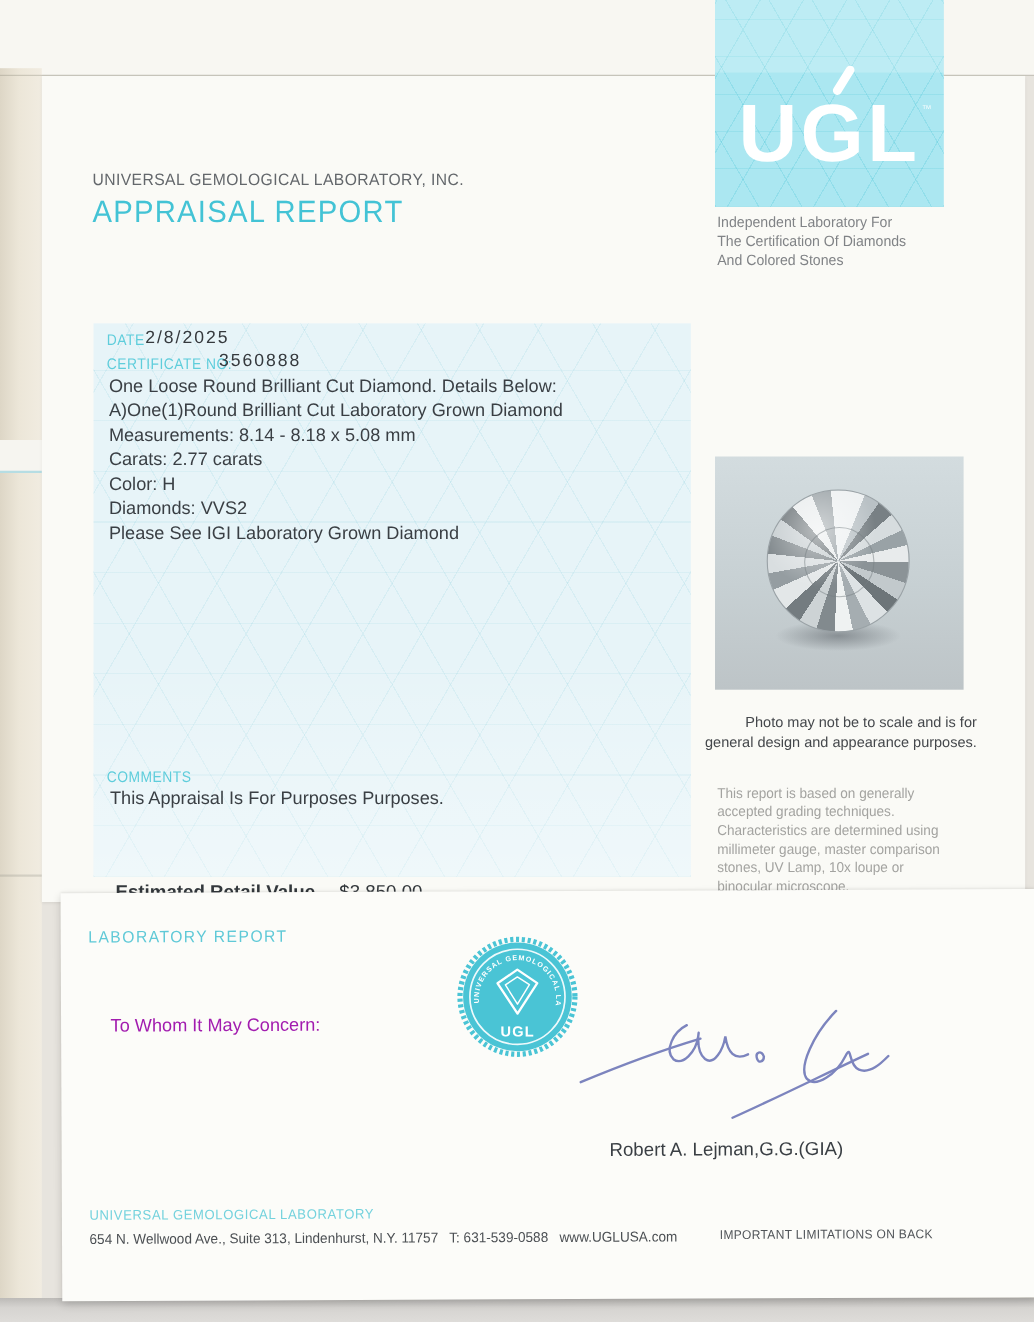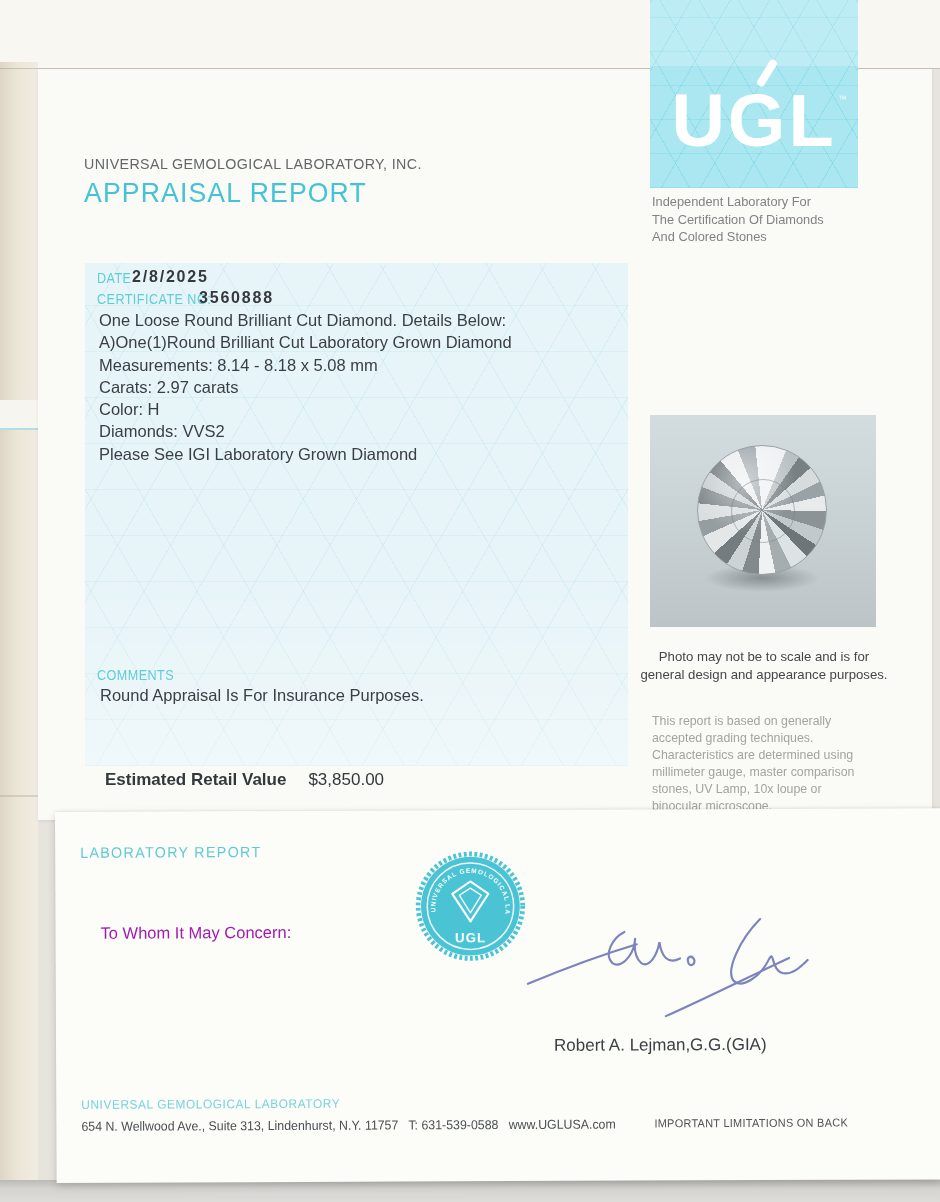--- a/index.html
+++ b/index.html
@@ -34,29 +34,29 @@
       repeating-linear-gradient(0deg, rgba(73,196,214,.20) 0 1px, transparent 1px 34px); }
   #logo-block-fold { left:0; top:0; width:100%; height:66px; background:rgba(255,255,255,.22); }
   #logo-letters { left:0; top:84px; width:100%; text-align:center; font-size:74px; line-height:1;
     font-weight:bold; color:#ffffff; letter-spacing:3px; }
   #logo-g-accent { left:113px; top:58px; width:8px; height:30px; background:#ffffff;
     border-radius:4px; transform:rotate(32deg); }
   #logo-tm { left:188px; top:94px; font-size:9px; color:rgba(255,255,255,.85); }
   #logo-tagline { left:652px; top:193px; font-size:13.5px; line-height:17.5px; color:#808386; }
 
   
-  #info-box { left:85px; top:263px; width:543px; height:503px; background-color:#e7f4f8;
+  #info-box { left:85px; top:294px; width:543px; height:503px; background-color:#e7f4f8;
     background-image:
       linear-gradient(180deg, rgba(255,255,255,0) 60%, rgba(255,255,255,.35) 100%),
       repeating-linear-gradient(60deg, rgba(120,200,215,.15) 0 1px, transparent 1px 46px),
       repeating-linear-gradient(-60deg, rgba(120,200,215,.15) 0 1px, transparent 1px 46px),
       repeating-linear-gradient(0deg, rgba(120,200,215,.12) 0 1px, transparent 1px 46px); }
   .teal-label { font-size:14px; color:#5ecddb; letter-spacing:.5px; font-weight:500;
     transform:scaleX(.9); transform-origin:left top; }
-  .field-value { font-size:16px; font-weight:bold; color:#35393d; letter-spacing:1.8px; }
+  .field-value { font-size:16px; font-weight:normal; color:#35393d; letter-spacing:1.8px; }
   #date-label { left:12px; top:7px; }
   #date-value { left:47px; top:5px; }
   #cert-label { left:12px; top:28px; }
   #cert-value { left:114px; top:26px; }
   #desc-lines { left:14px; top:46px; font-size:16.5px; line-height:22.3px; color:#3a3f44; }
   #comments-label { left:12px; top:404px; }
   #comments-text { left:15px; top:423px; font-size:16.5px; color:#3a3f44; }
   #retail-row { left:20px; top:507px; font-size:17px; color:#33383c; }
   #retail-label { font-weight:bold;text-align:right; }
   #retail-amount { font-weight:normal; margin-left:22px; }
@@ -80,21 +80,21 @@
   #gem-table { left:33px; top:33px; width:64px; height:64px; border-radius:50%;
     border:1px solid rgba(120,128,132,.5);
     background:
       radial-gradient(circle at 40% 32%, rgba(255,255,255,.6) 0%, rgba(255,255,255,0) 55%),
       conic-gradient(from 30deg,
         #e3e8ea 0 25deg, #9fa8ac 25deg 55deg, #f0f3f3 55deg 85deg, #868f93 85deg 115deg,
         #d2d8da 115deg 150deg, #79828 150deg 150deg, #aab3b7 150deg 185deg, #eceff0 185deg 215deg,
         #8a9397 215deg 245deg, #cfd5d7 245deg 280deg, #99a2a6 280deg 310deg, #e6eaeb 310deg 340deg,
         #b4bcc0 340deg 360deg); }
 
-  #photo-caption { left:640px; top:648px; width:248px; text-align:center;
+  #photo-caption { left:640px; top:648px; width:248px; text-align:right;
     font-size:13.2px; line-height:17.5px; color:#44474b; }
   #photo-disclaimer { left:652px; top:712px; width:228px; font-size:13px; line-height:17px; color:#a3a3a0; }
 
   
   #page-bottom { left:55px; top:812px; width:885px; height:371px; background:#fcfcf9;
     transform:rotate(-0.25deg); transform-origin:left top;
     box-shadow:0 -1px 2px rgba(0,0,0,.06), 0 3px 8px rgba(0,0,0,.16); }
   #lab-title { left:25px; top:32px; font-size:15px; color:#5fc9d7; letter-spacing:1.4px; font-weight:500; }
   #salutation { left:45px; top:112px; font-size:16.5px; color:#a21caf; }
   #seal { left:358px; top:39px; width:114px; height:114px; }
@@ -133,27 +133,27 @@
 
 <div class="abs" id="info-box">
   <div class="abs teal-label" id="date-label">DATE</div>
   <div class="abs field-value" id="date-value">2/8/2025</div>
   <div class="abs teal-label" id="cert-label">CERTIFICATE NO:</div>
   <div class="abs field-value" id="cert-value">3560888</div>
   <div class="abs" id="desc-lines">
     <div>One Loose Round Brilliant Cut Diamond. Details Below:</div>
     <div>A)One(1)Round Brilliant Cut Laboratory Grown Diamond</div>
     <div>Measurements: 8.14 - 8.18 x 5.08 mm</div>
-    <div>Carats: 2.97 carats</div>
+    <div>Carats: 2.77 carats</div>
     <div>Color: H</div>
     <div>Diamonds: VVS2</div>
     <div>Please See IGI Laboratory Grown Diamond</div>
   </div>
   <div class="abs teal-label" id="comments-label">COMMENTS</div>
-  <div class="abs" id="comments-text">Round Appraisal Is For Insurance Purposes.</div>
+  <div class="abs" id="comments-text">This Appraisal Is For Purposes Purposes.</div>
   <div class="abs" id="retail-row">
     <span id="retail-label">Estimated Retail Value</span><span id="retail-amount">$3,850.00</span>
   </div>
 </div>
 
 <div class="abs" id="photo-box">
   <div class="abs" id="gem-shadow"></div>
   <div class="abs" id="gem">
     <div class="abs" id="gem-table"></div>
   </div>

